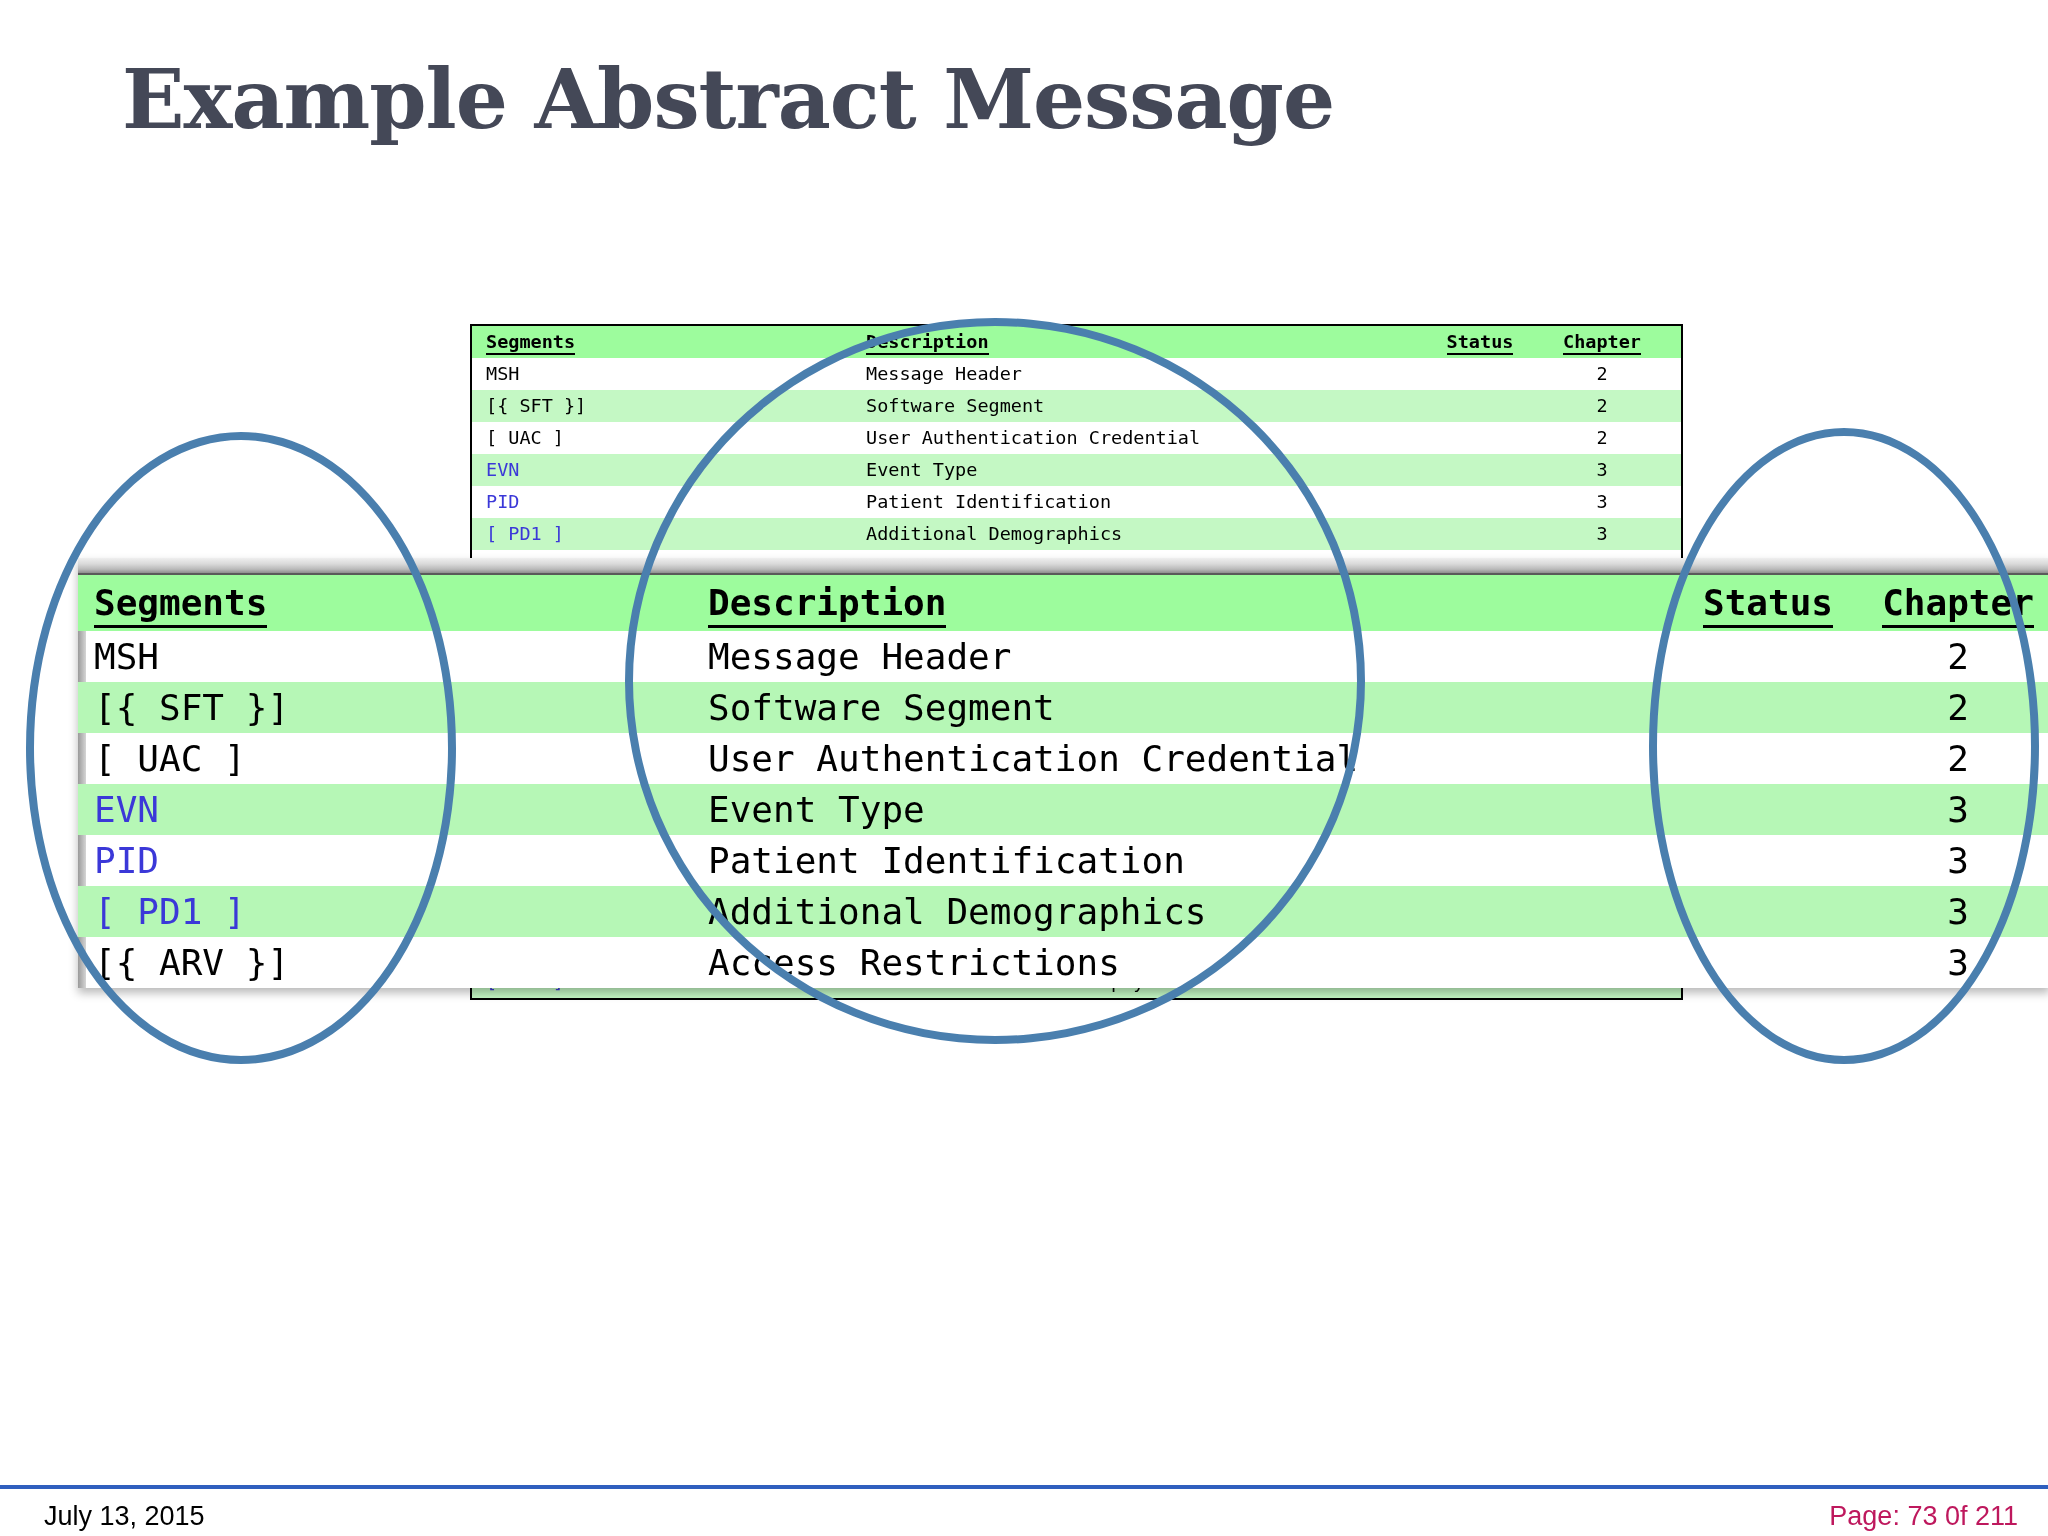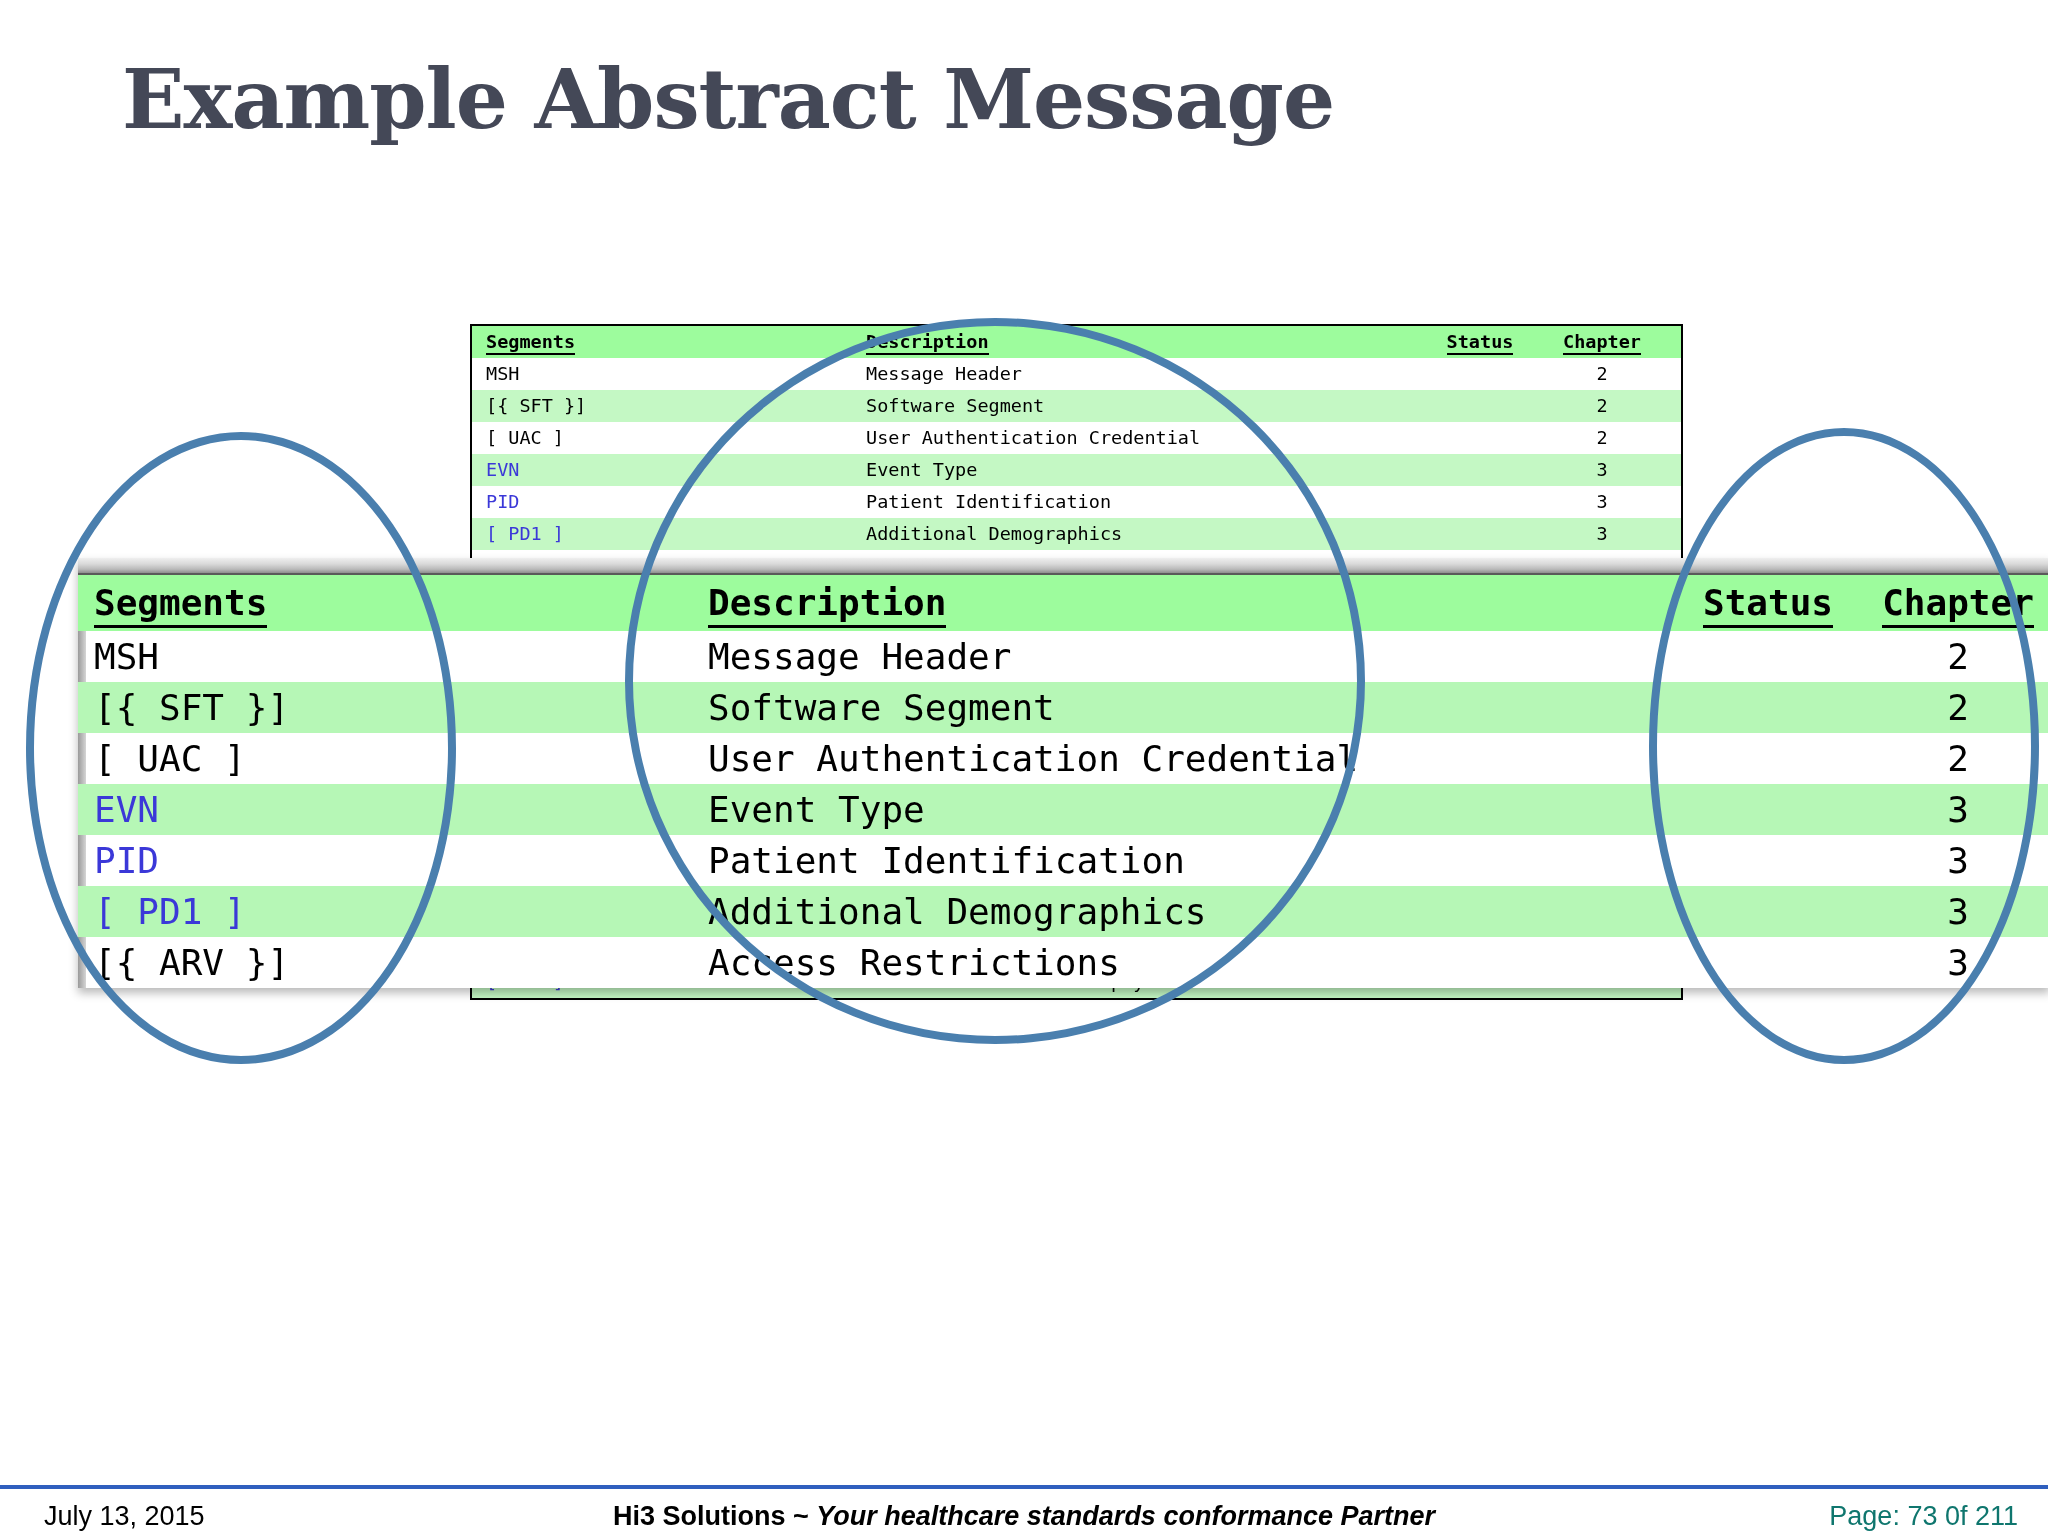--- a/index.html
+++ b/index.html
@@ -119,21 +119,21 @@
     position: absolute; left: 32px; top: 6px;
     font-size: 27px; color: #000; margin-left: 12px;
   }
   #foot-center {
     position: absolute; left: 0; top: 6px; width: 2048px;
     text-align: center; font-size: 27px; color: #000; font-weight: bold;
   }
   #foot-center .ital { font-style: italic; }
   #foot-page {
     position: absolute; right: 30px; top: 6px;
-    font-size: 27px; color: #0f766e;
+    font-size: 27px; color: #be185d;
   }
 </style>
 </head>
 <body>
 
 <div id="slide">
 
   <div id="title">Example Abstract Message</div>
 
   <div id="bgtable">
@@ -324,17 +324,16 @@
     </div>
   </div>
 
   <div class="ellipse" id="ell-left"></div>
   <div class="ellipse" id="ell-center"></div>
   <div class="ellipse" id="ell-right"></div>
 
   <div id="footrule"></div>
   <div id="footer">
     <div id="foot-date">July 13, 2015</div>
-    <div id="foot-center"><span>Hi3 Solutions ~ </span><span class="ital">Your healthcare standards conformance Partner</span></div>
     <div id="foot-page">Page: 73 0f 211</div>
   </div>
 
 </div>
 
 </body></html>

